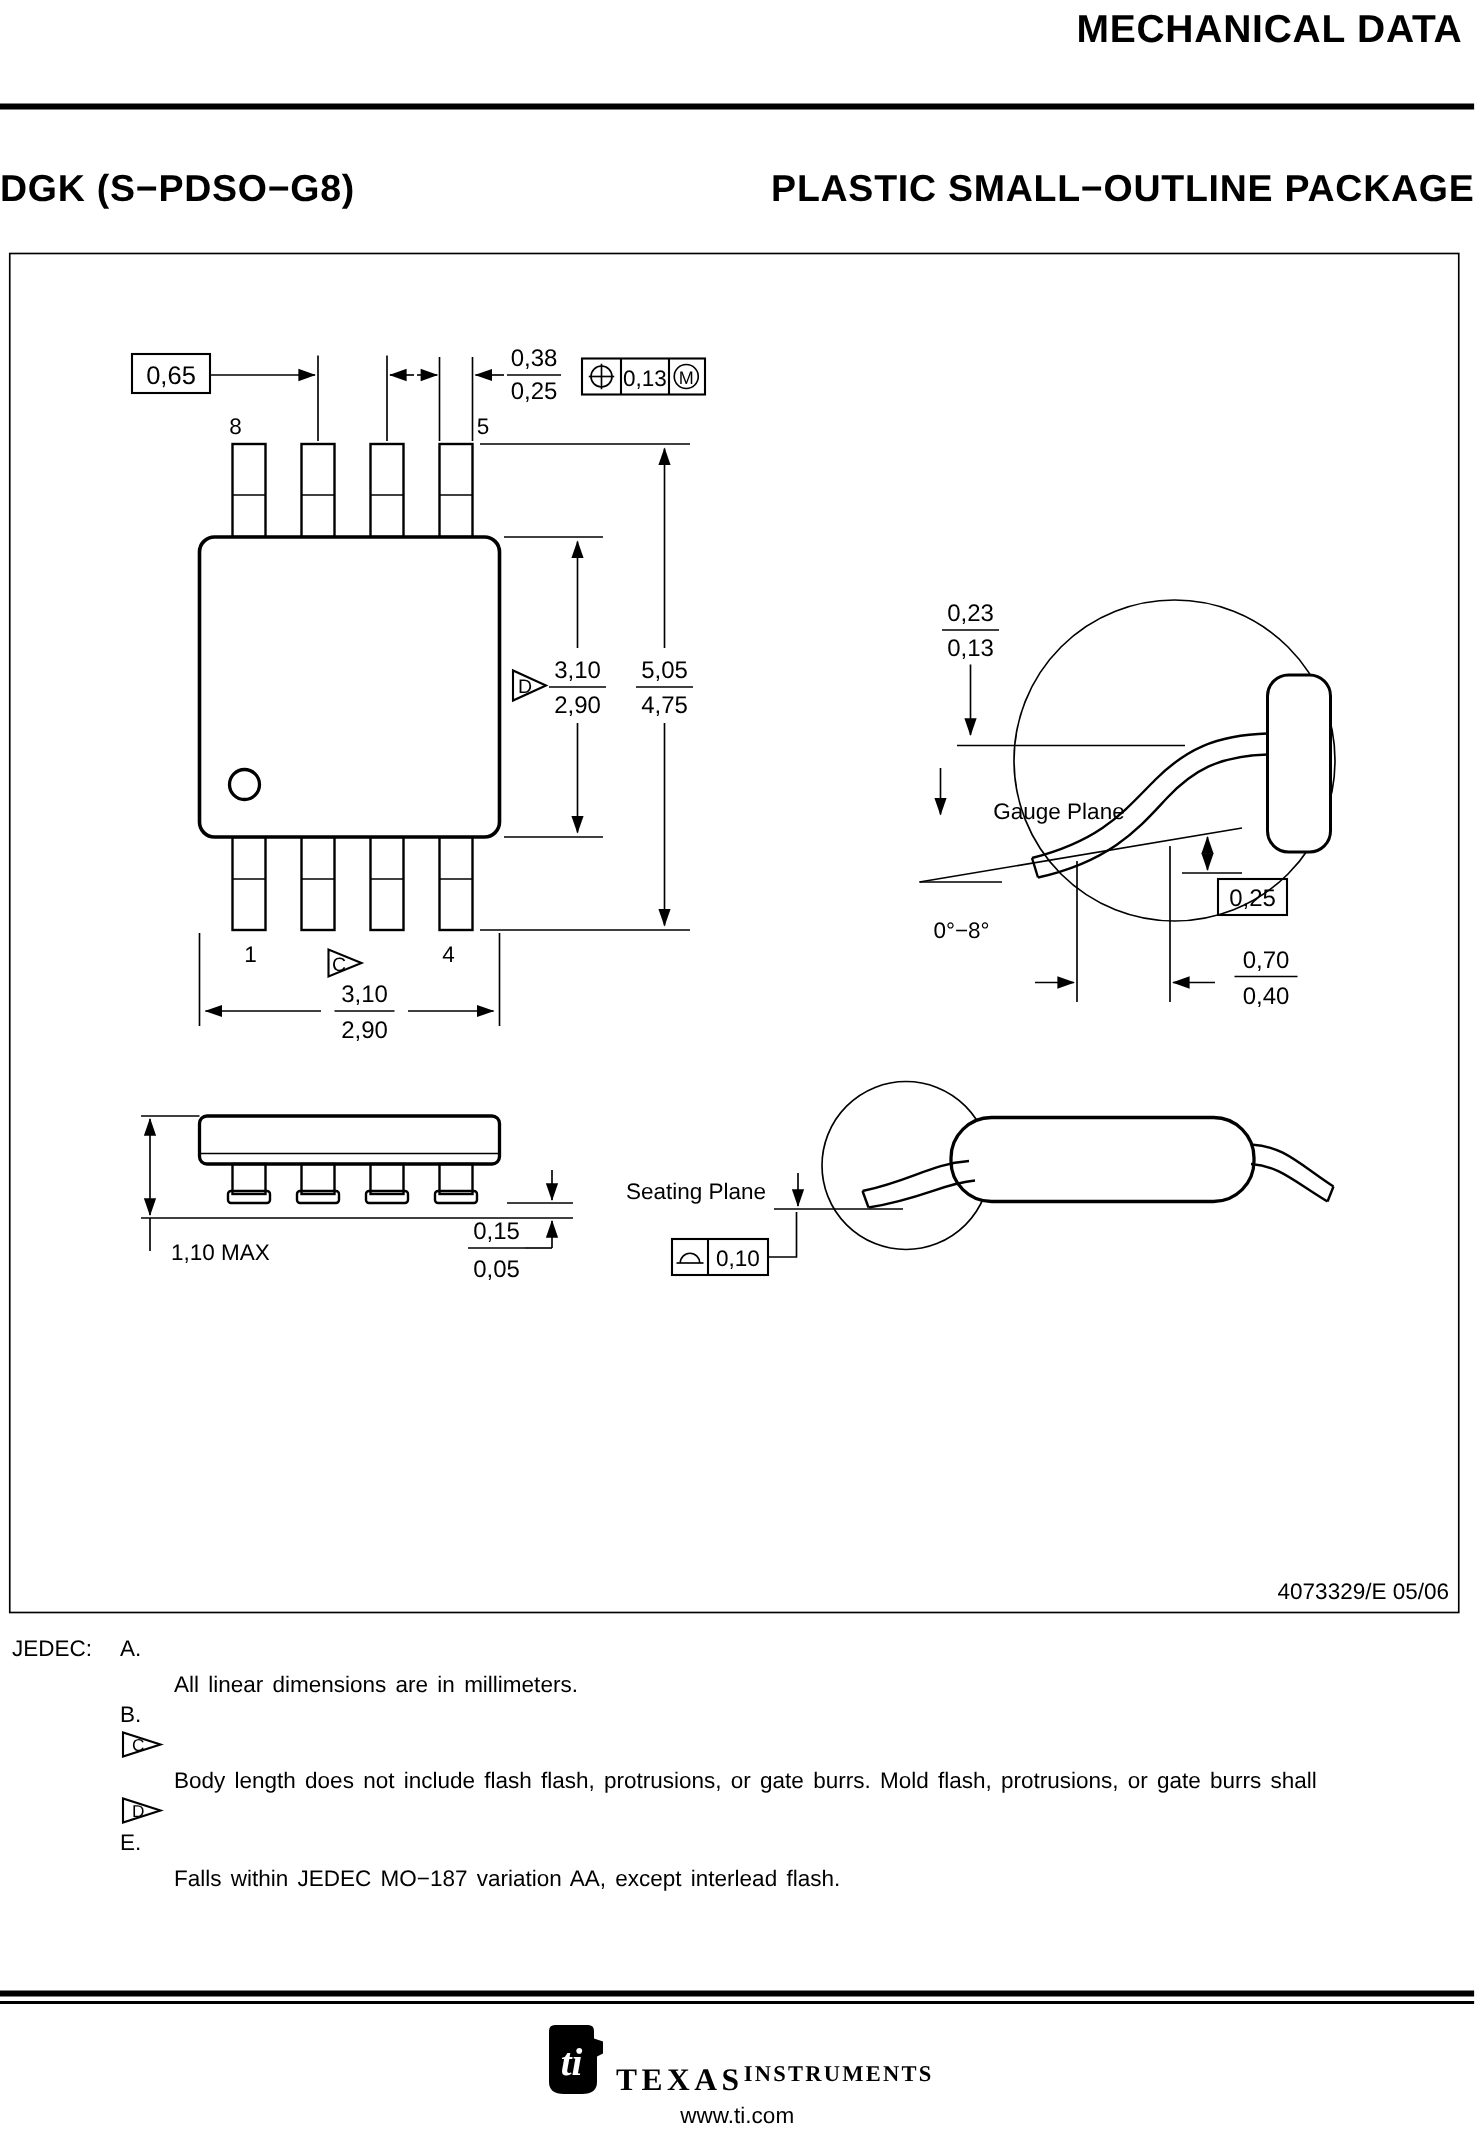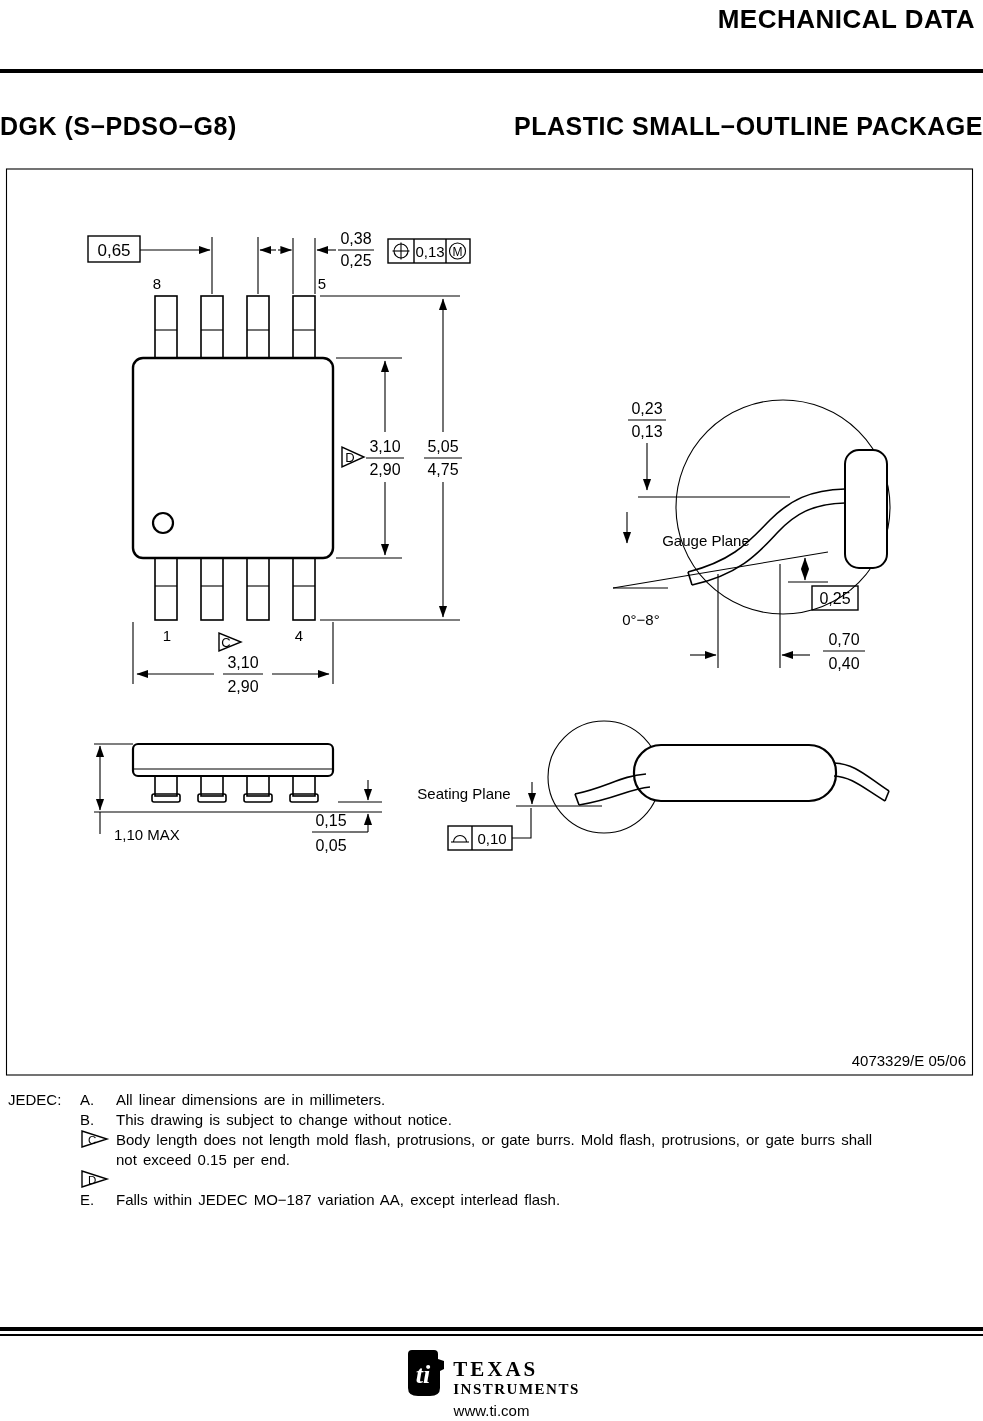--- a/index.html
+++ b/index.html
@@ -14,28 +14,28 @@
   .fz17{font-size:17px}.fz16{font-size:16px}.fz15{font-size:15px}.fz13{font-size:13px}
   .mid{text-anchor:middle}.end{text-anchor:end}
   .doc-type{position:absolute;top:4px;right:8px;font-size:26px;font-weight:bold;letter-spacing:.5px;}
   .rule-top{position:absolute;top:69px;left:0;width:983px;height:4px;background:#000;}
   .title-row{position:absolute;top:112px;left:0;width:983px;display:flex;justify-content:space-between;
              font-size:25px;font-weight:bold;letter-spacing:.5px;white-space:nowrap;}
   .notes{position:absolute;top:1090px;left:8px;width:970px;font-size:15px;line-height:20px;}
   .note-row{display:flex;align-items:flex-start;white-space:nowrap;}
   .notes-label{width:72px;flex:none;}
   .note-prefix{width:36px;flex:none;}
-  .note-text{flex:1;word-spacing:2px;}
+  .note-text{flex:1;word-spacing:2px;margin-top:24px;}
   .flagsvg{display:inline-block;vertical-align:-3px;}
   .flagsvg text{font-size:11.5px;}
   .rule-b1{position:absolute;top:1327px;left:0;width:983px;height:4px;background:#000;}
   .rule-b2{position:absolute;top:1334px;left:0;width:983px;height:2px;background:#000;}
   .footer{position:absolute;top:1348px;left:0;width:983px;display:flex;flex-direction:column;align-items:center;}
   .brandrow{display:flex;align-items:flex-end;gap:6px;}
-  .brandcol{display:flex;flex-direction:column;}
+  .brandcol{display:flex;flex-direction:row;}
   .brand-top{font-family:"Liberation Serif",serif;font-weight:bold;font-size:21px;letter-spacing:3px;line-height:23px;}
   .brand-bottom{font-family:"Liberation Serif",serif;font-weight:bold;font-size:15px;letter-spacing:1.5px;line-height:17px;}
   .website{margin-top:4px;font-weight:normal;font-size:15px;}
 </style>
 </head>
 <body>
 
 <div class="page">
 
   <svg class="art" width="983" height="1421" viewBox="0 0 983 1421">
@@ -232,36 +232,30 @@
 
   <div class="notes">
     <div class="note-row">
       <span class="notes-label">JEDEC:</span>
       <span class="note-prefix">A.</span>
       <span class="note-text">All linear dimensions are in millimeters.</span>
     </div>
     <div class="note-row">
       <span class="notes-label"></span>
       <span class="note-prefix">B.</span>
-      <span class="note-text">This drawing is subject to change without notice.</span>
     </div>
     <div class="note-row">
       <span class="notes-label"></span>
       <span class="note-prefix">
         <svg class="flagsvg" width="30" height="18" viewBox="0 0 30 18">
           <path d="M2,1 L2,17 L27,9 Z" class="ln14"></path>
           <text x="8" y="13.5">C</text>
         </svg>
       </span>
-      <span class="note-text">Body length does not length mold flash, protrusions, or gate burrs.  Mold flash, protrusions, or gate burrs shall</span>
-    </div>
-    <div class="note-row">
-      <span class="notes-label"></span>
-      <span class="note-prefix"></span>
-      <span class="note-text">not exceed 0.15 per end.</span>
+      <span class="note-text">Body length does not include flash flash, protrusions, or gate burrs.  Mold flash, protrusions, or gate burrs shall</span>
     </div>
     <div class="note-row">
       <span class="notes-label"></span>
       <span class="note-prefix">
         <svg class="flagsvg" width="30" height="18" viewBox="0 0 30 18">
           <path d="M2,1 L2,17 L27,9 Z" class="ln14"></path>
           <text x="8" y="13.5">D</text>
         </svg>
       </span>
     </div>

